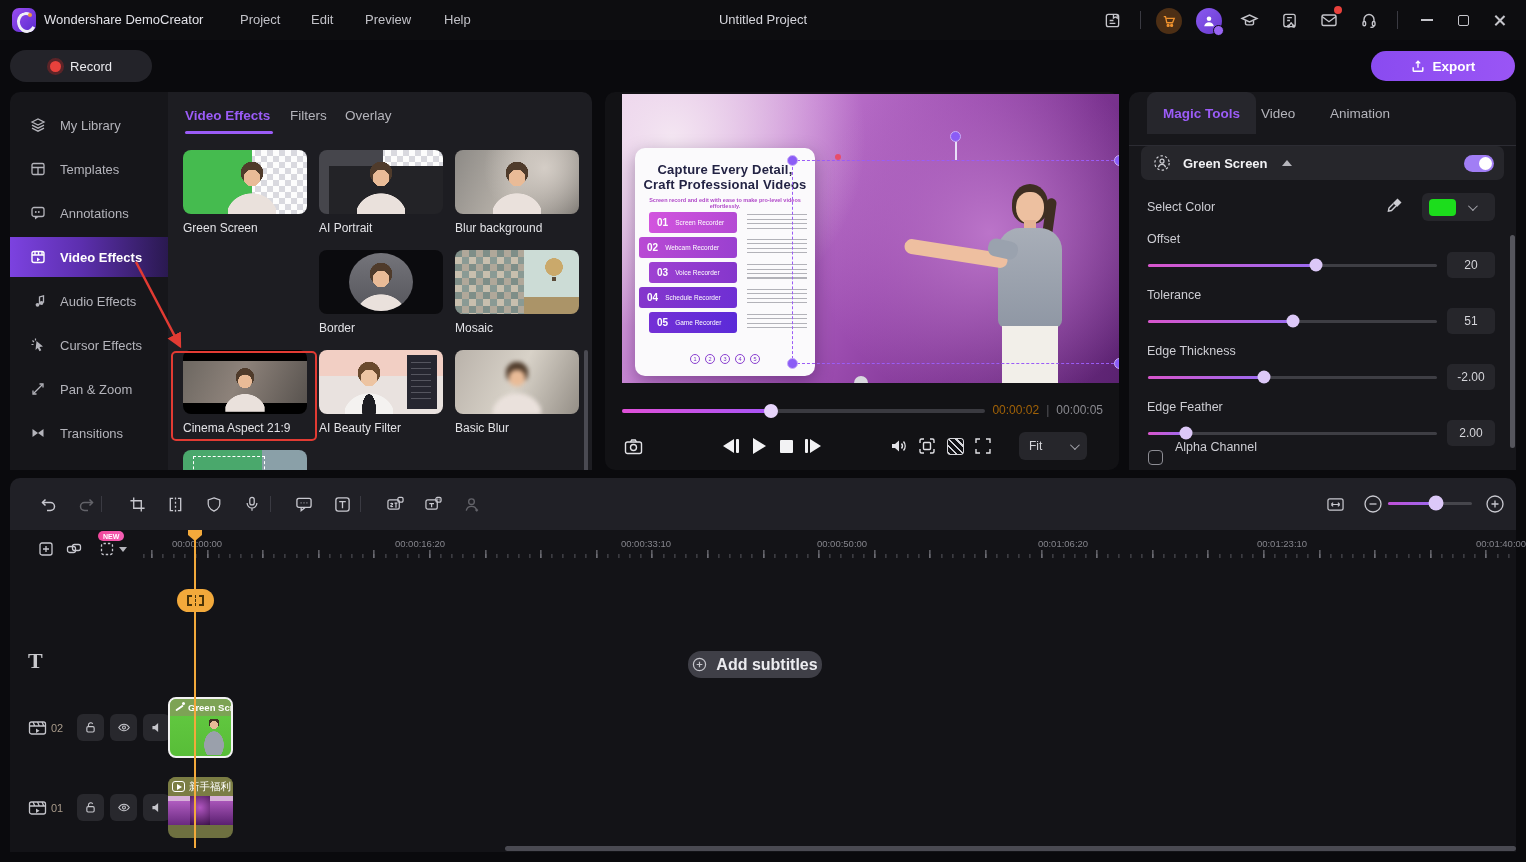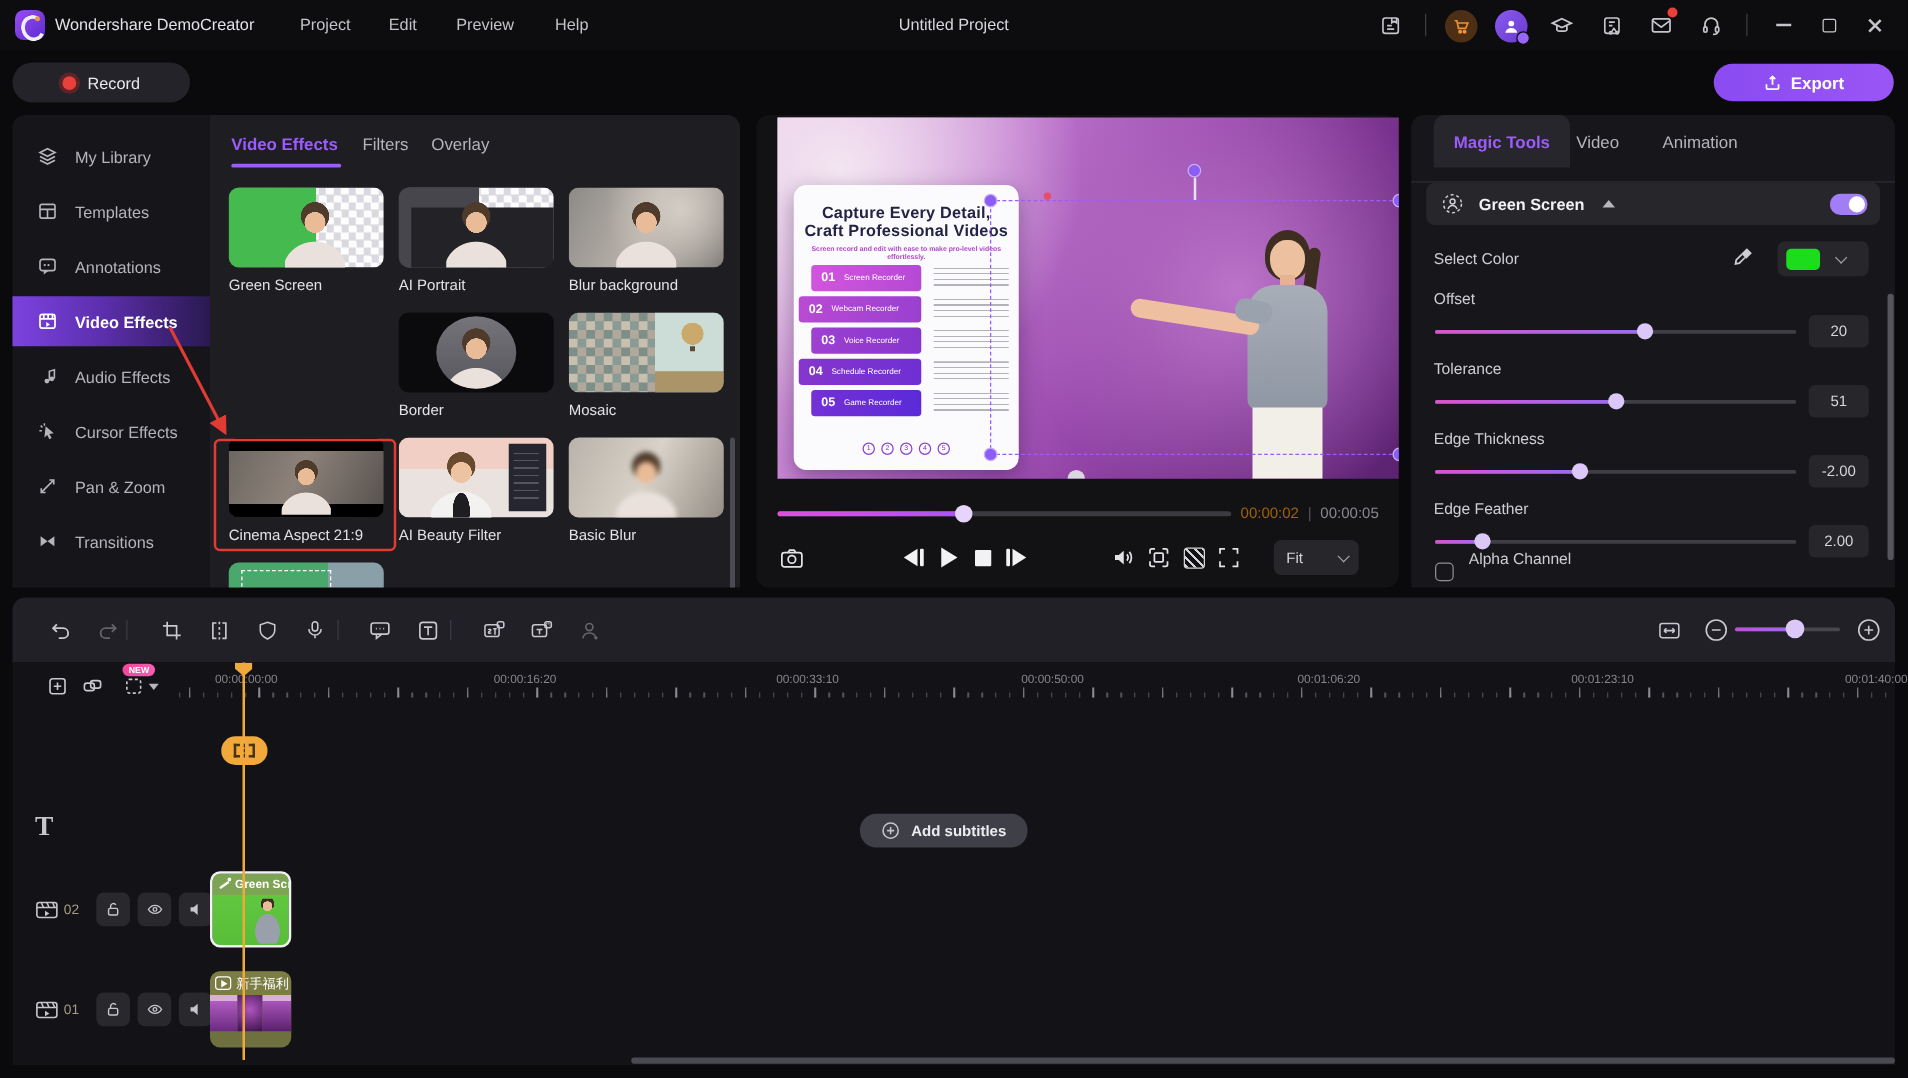--- a/index.html
+++ b/index.html
@@ -166,21 +166,21 @@
     background:repeating-linear-gradient(90deg,#8a8a92 0 1px,rgba(0,0,0,0) 1px 55.6px),repeating-linear-gradient(90deg,#55555c 0 1px,rgba(0,0,0,0) 1px 11.12px);
     background-position:11.4px 0,11.4px 4px; background-size:auto 8px,auto 4px; background-repeat:repeat-x; }
   .playhead-line { position:absolute; left:184px; top:0; width:2px; height:318px; background:var(--playhead-yellow,#f2a93b); z-index:8; }
   .playhead-cap { position:absolute; left:178px; top:0; width:14px; height:11px; background:var(--playhead-yellow,#f2a93b); clip-path:polygon(0 0,100% 0,100% 45%,50% 100%,0 45%); z-index:9; }
   .split-pill { position:absolute; left:167px; top:59px; width:37px; height:23px; border-radius:12px; background:var(--playhead-yellow,#f2a93b); z-index:9; display:flex; align-items:center; justify-content:center; gap:3px; }
   .split-pill .br { width:5px; height:11px; border:2px solid #4a3408; }
   .split-pill .br.l { border-right:none; } .split-pill .br.r { border-left:none; }
   .split-pill .mid { width:0; height:11px; border-left:1.5px dashed #4a3408; }
   .ttrack { position:absolute; left:18px; top:118px; font-family:"Liberation Serif",serif; font-size:22px; font-weight:bold; color:#c8c8cc; }
   .addsub { position:absolute; left:678px; top:121px; width:134px; height:27px; border-radius:13px; background:#3f3f47; display:flex; align-items:center; justify-content:center; gap:9px; color:#ececf0; }
-  .addsub span { font-size:12px; font-weight:bold;text-align:right; }
+  .addsub span { font-size:16px; font-weight:bold;text-align:right; }
   .track-head { position:absolute; left:18px; display:flex; align-items:center; gap:4px; color:#b9b9bf; }
   .track-num { font-size:11px; color:#a89a8a; margin-right:8px; }
   .tbtn { width:27px; height:27px; border-radius:6px; background:#28282d; display:flex; align-items:center; justify-content:center; color:#c5c5cb; margin-left:2px; }
   .clip { position:absolute; left:158px; width:65px; border-radius:8px; overflow:hidden; z-index:3; }
   .clip-green { top:167px; height:61px; border:2px solid #f2f2f2; background:linear-gradient(180deg,#64cb42,#58bd38); }
   .clip-green .chead { height:17px; background:#7da355; display:flex; align-items:center; gap:3px; padding-left:4px; color:#fff; font-size:9.5px; font-weight:bold; white-space:nowrap; }
   .mini-person { position:absolute; right:6px; top:20px; width:22px; height:36px;
     background:radial-gradient(circle 4px at 11px 6px,#e9bb97 96%,rgba(0,0,0,0)),radial-gradient(circle 5.5px at 11px 4px,#3e2e22 96%,rgba(0,0,0,0)),radial-gradient(ellipse 10px 14px at 11px 26px,#9aa0ab 96%,rgba(0,0,0,0)); }
   .clip-video { top:247px; height:61px; background:#6e7040; }
   .clip-video .chead { height:19px; background:#7b7d44; display:flex; align-items:center; gap:4px; padding-left:4px; color:#fff; font-size:10.5px; white-space:nowrap; overflow:hidden; }

